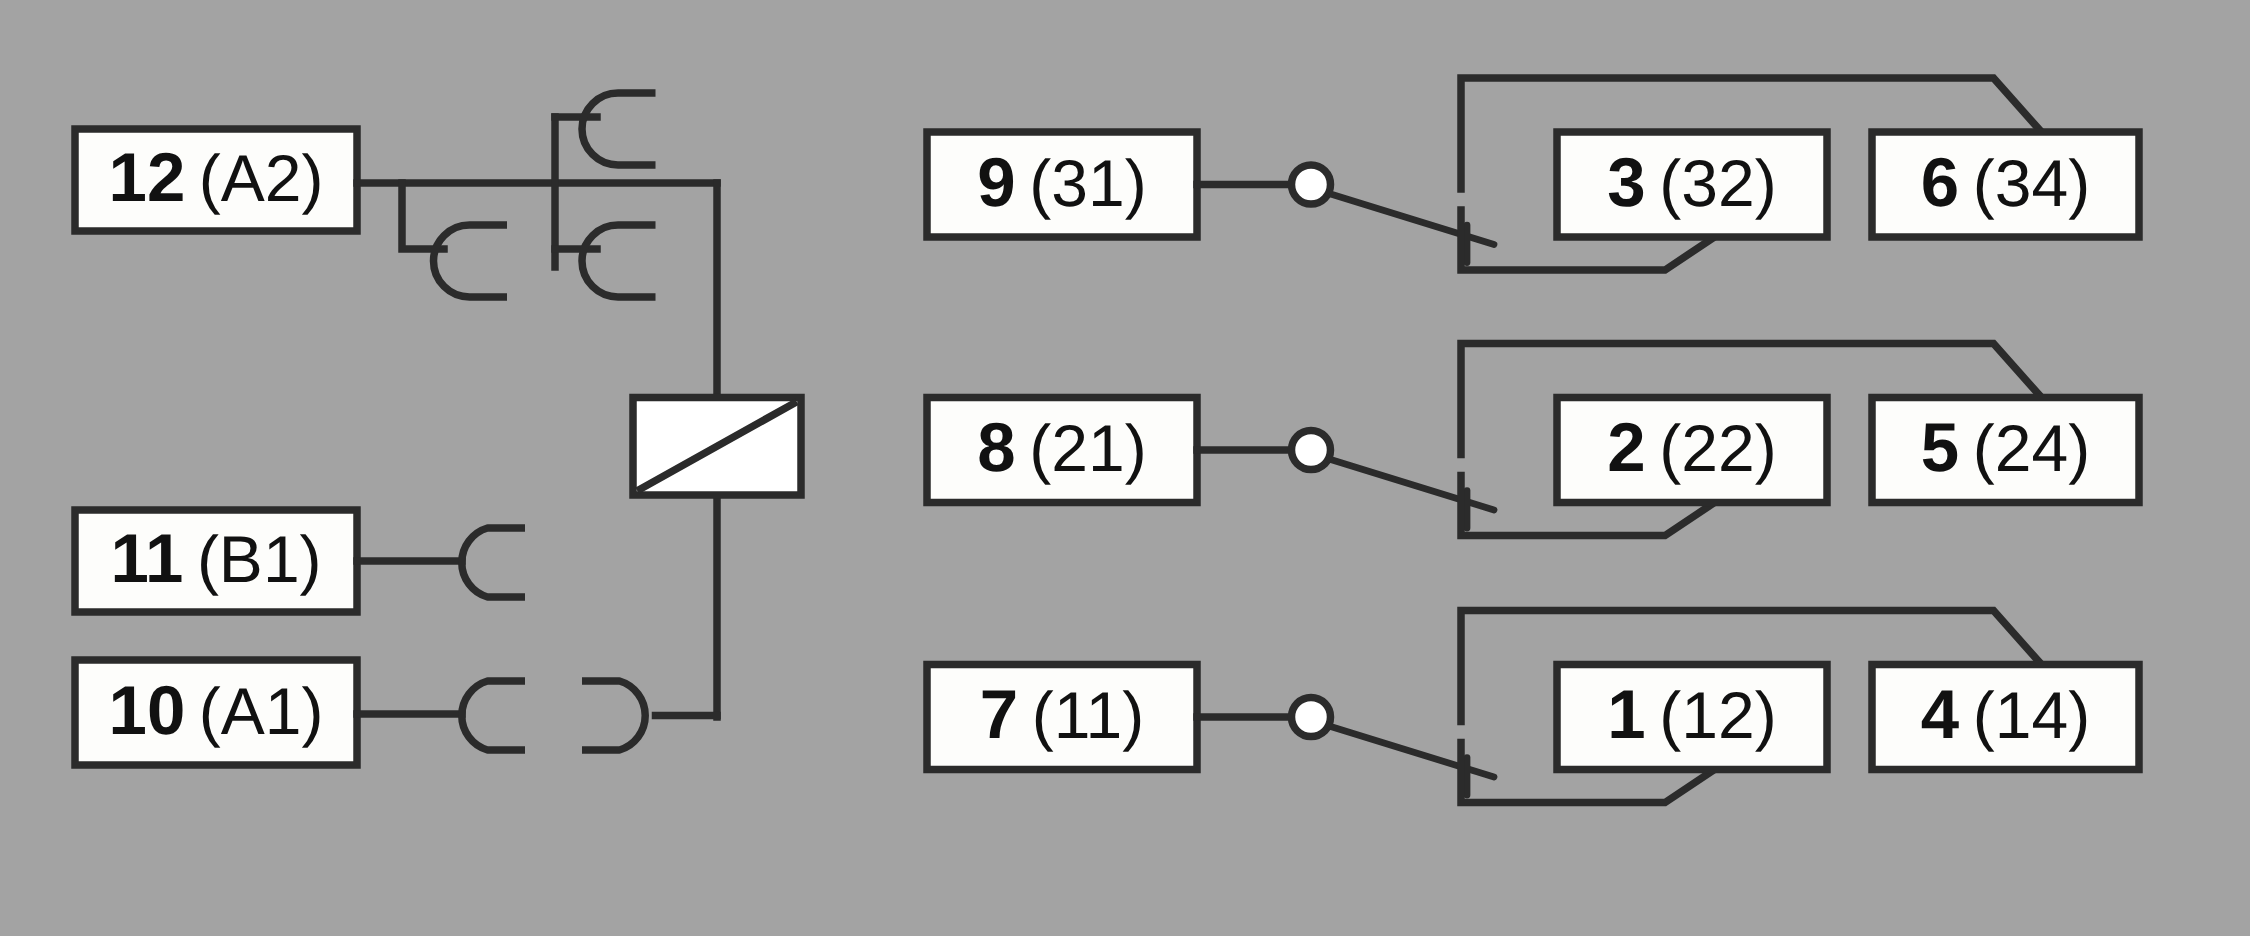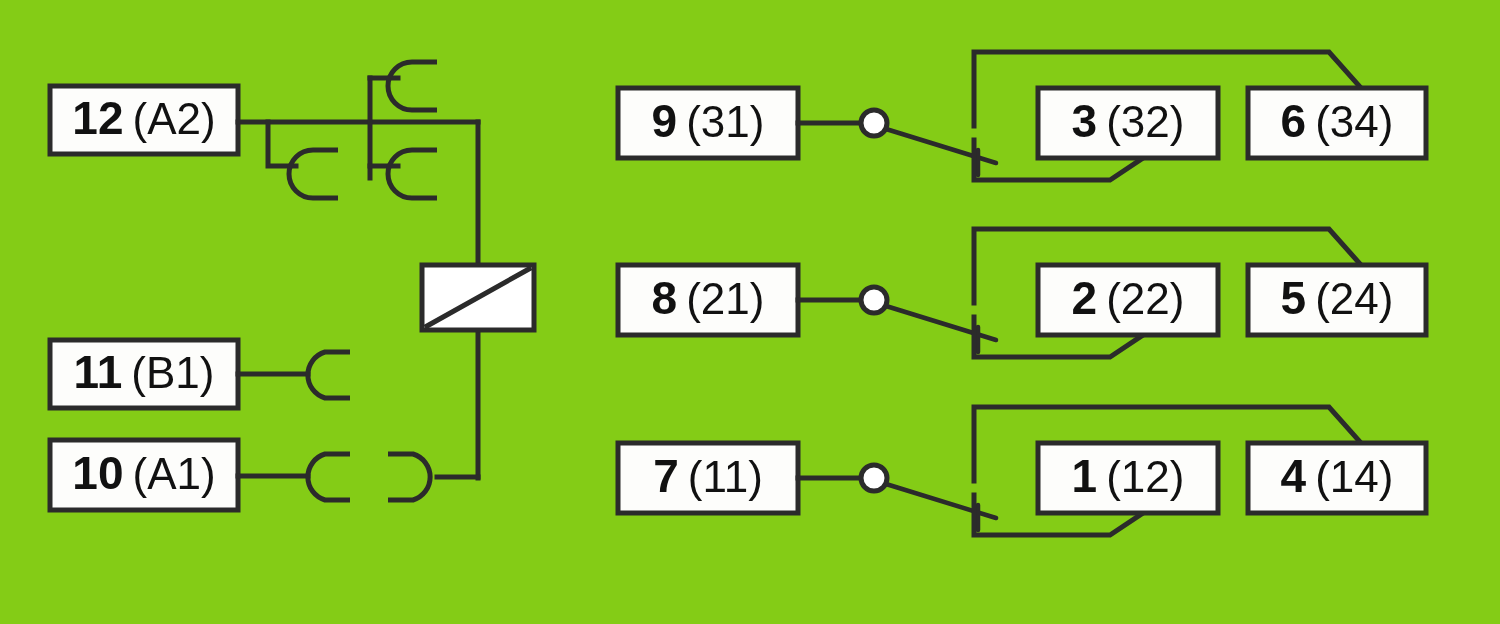--- a/index.html
+++ b/index.html
@@ -70,21 +70,21 @@
     font-size: 46px;
   }
   tspan.par {
     font-weight: normal;
     font-size: 44px;
   }
 </style>
 </head>
 <body>
 
-<div id="diagram-root" style="background: #84cc16;">
+<div id="diagram-root" style="background: #a3a3a3;">
   <svg id="schematic" viewBox="0 0 1500 624" xmlns="http://www.w3.org/2000/svg">
 
     <g>
 
       <g>
         <rect class="term-box" x="50" y="86" width="188" height="68" style="stroke: rgb(43, 43, 43); fill: rgb(253, 253, 251);"></rect>
         <text class="lbl" x="144" y="122" style="fill: rgb(17, 17, 17);">
           <tspan class="num">12</tspan><tspan class="par" dx="9">(A2)</tspan>
         </text>
       </g>

